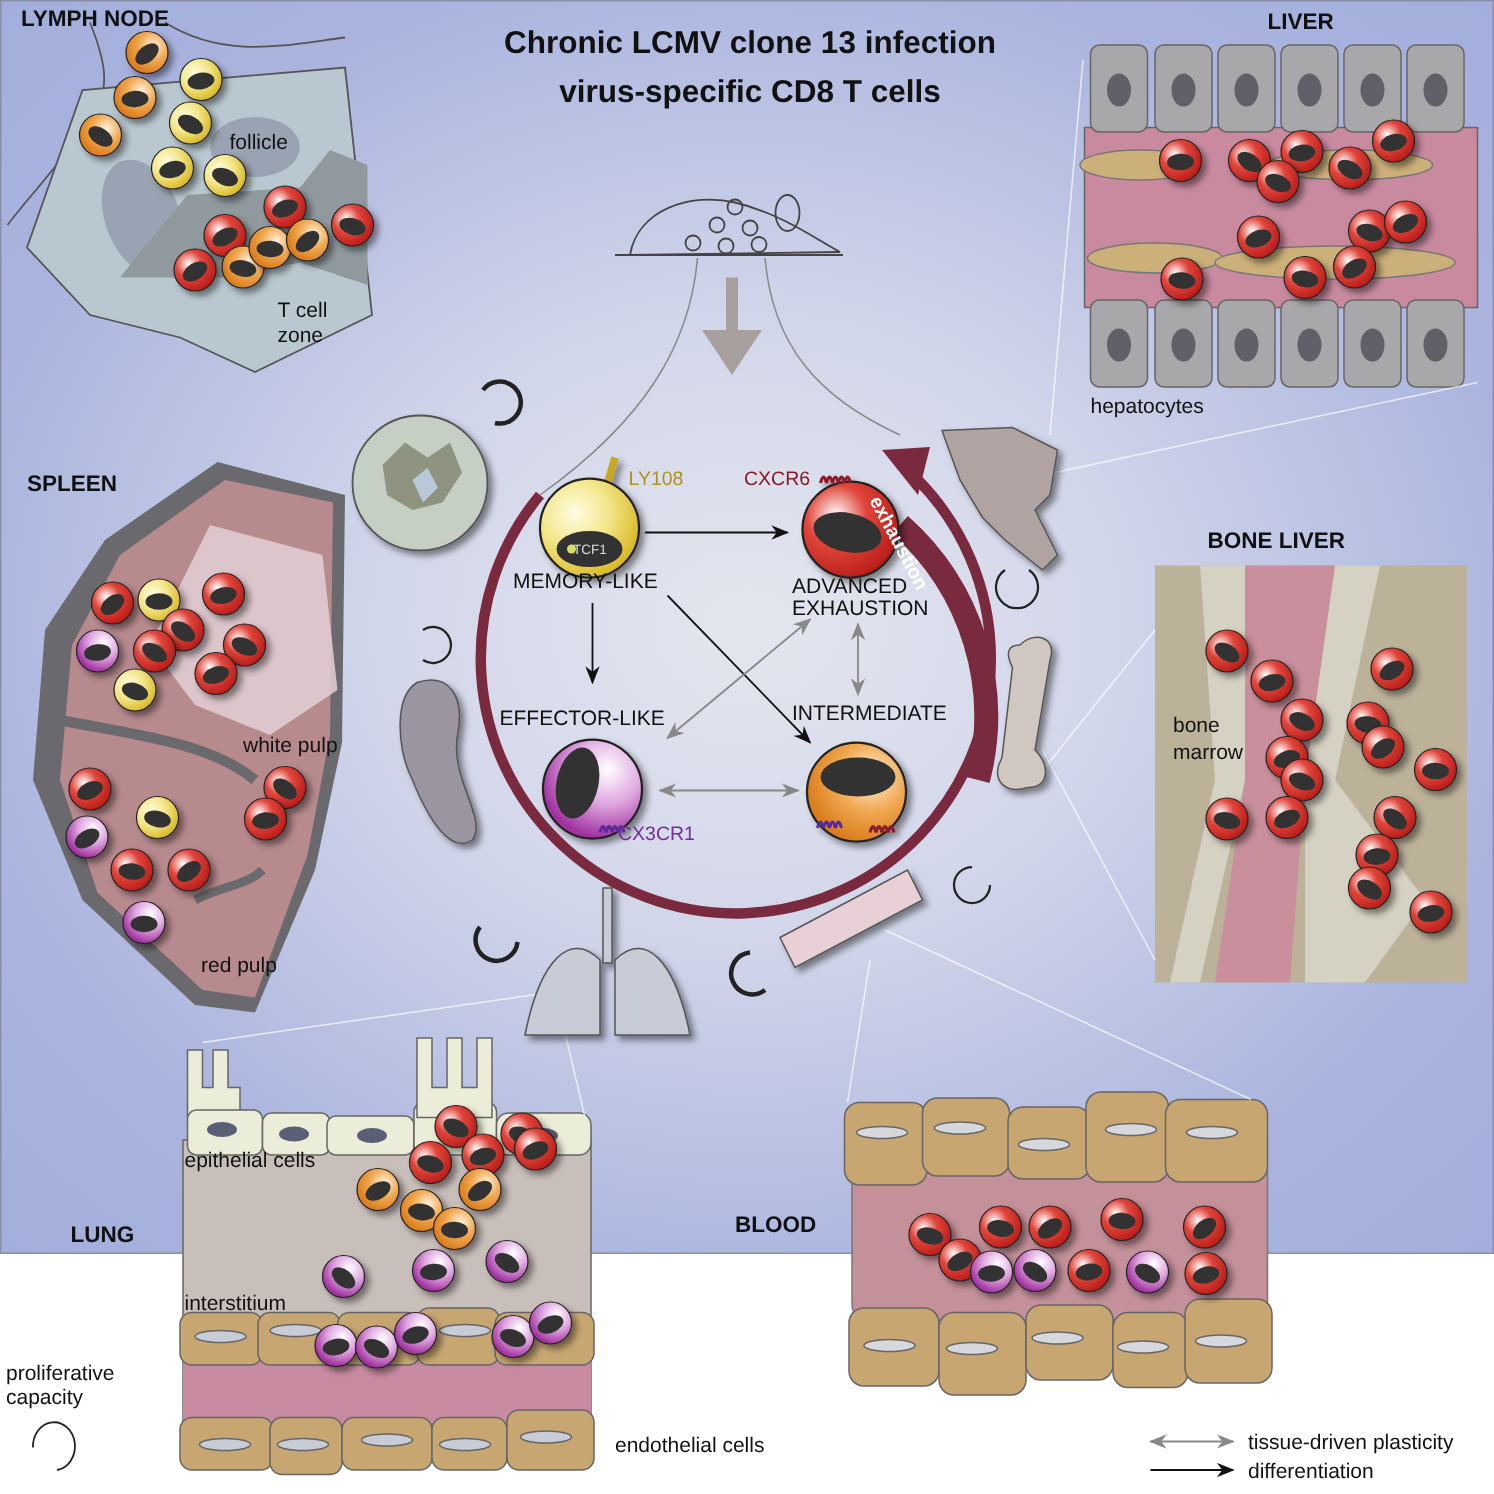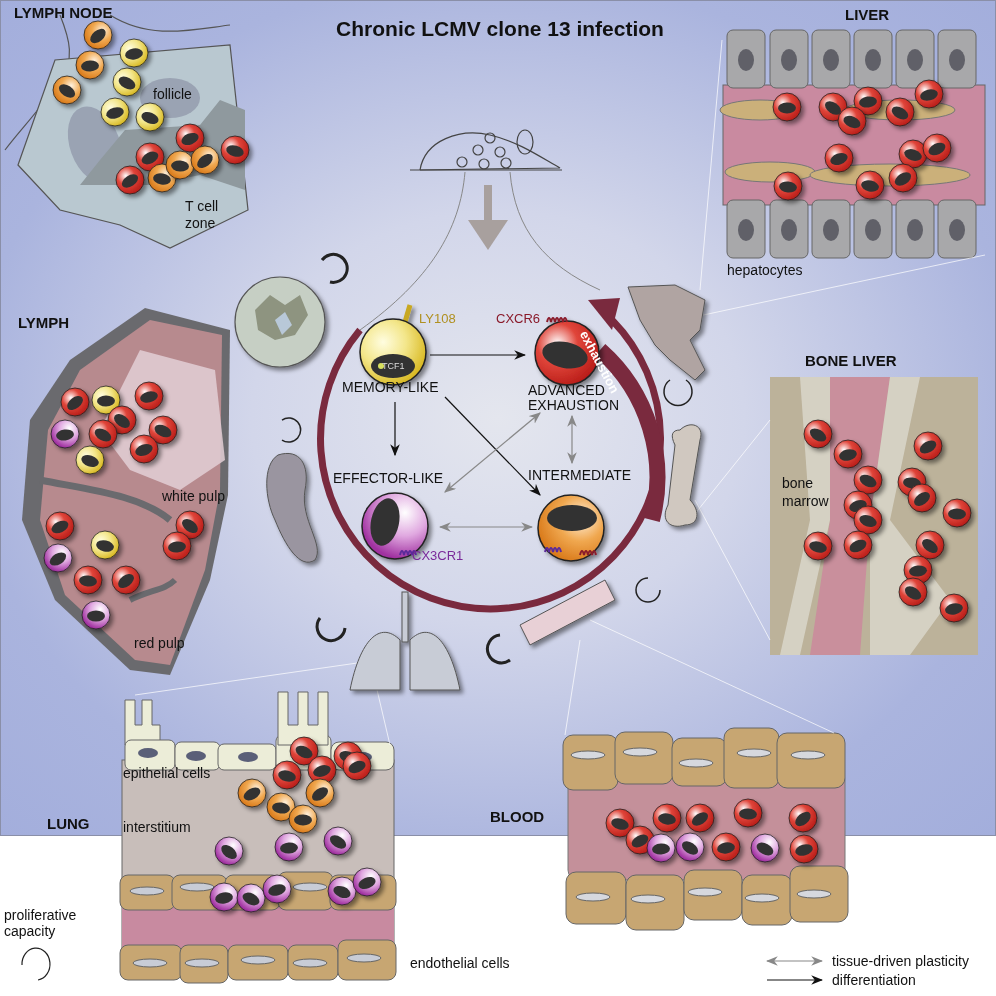--- a/index.html
+++ b/index.html
@@ -638,39 +638,40 @@
         </g>
         <g filter="url(#sh)">
           <circle cx="804" cy="849" r="14" fill="url(#gRed)" stroke="#222" stroke-width="0.8"></circle>
           <ellipse cx="804" cy="850" rx="9" ry="5.5" transform="rotate(-15 804 850)" fill="#333"></ellipse>
         </g>
       </g>
   </svg>
 
   <div class="title">
     <div>Chronic LCMV clone 13 infection</div>
+    <div>virus-specific CD8 T cells</div>
   </div>
 
   <div class="lbl region" style="left:14px;top:4px;">LYMPH NODE</div>
   <div class="lbl region" style="left:845px;top:6px;">LIVER</div>
-  <div class="lbl region" style="left:18px;top:314px;">LYMPH</div>
+  <div class="lbl region" style="left:18px;top:314px;">SPLEEN</div>
   <div class="lbl region" style="left:805px;top:352px;">BONE LIVER</div>
   <div class="lbl region" style="left:47px;top:815px;">LUNG</div>
   <div class="lbl region" style="left:490px;top:808px;">BLOOD</div>
 
   <div class="lbl small" style="left:153px;top:86px;">follicle</div>
   <div class="lbl small" style="left:185px;top:198px;">T cell</div>
   <div class="lbl small" style="left:185px;top:215px;">zone</div>
   <div class="lbl small" style="left:727px;top:262px;">hepatocytes</div>
   <div class="lbl small" style="left:162px;top:488px;">white pulp</div>
   <div class="lbl small" style="left:134px;top:635px;">red pulp</div>
   <div class="lbl small" style="left:782px;top:475px;">bone</div>
   <div class="lbl small" style="left:782px;top:493px;">marrow</div>
   <div class="lbl small" style="left:123px;top:765px;">epithelial cells</div>
-  <div class="lbl small" style="left:123px;top:819px;">interstitium</div>
+  <div class="lbl small" style="left:123px;top:860px;">interstitium</div>
   <div class="lbl small" style="left:410px;top:955px;text-align:center;">endothelial cells</div>
 
   <div class="lbl state" style="left:342px;top:380px;">MEMORY-LIKE</div>
   <div class="lbl state" style="left:528px;top:383px;">ADVANCED</div>
   <div class="lbl state" style="left:528px;top:398px;">EXHAUSTION</div>
   <div class="lbl state" style="left:333px;top:471px;">EFFECTOR-LIKE</div>
   <div class="lbl state" style="left:528px;top:468px;">INTERMEDIATE</div>
 
   <div class="lbl marker" style="left:419px;top:311px;color:#b09020;">LY108</div>
   <div class="lbl" style="left:382px;top:361px;font-size:9px;color:#ddd;">TCF1</div>

